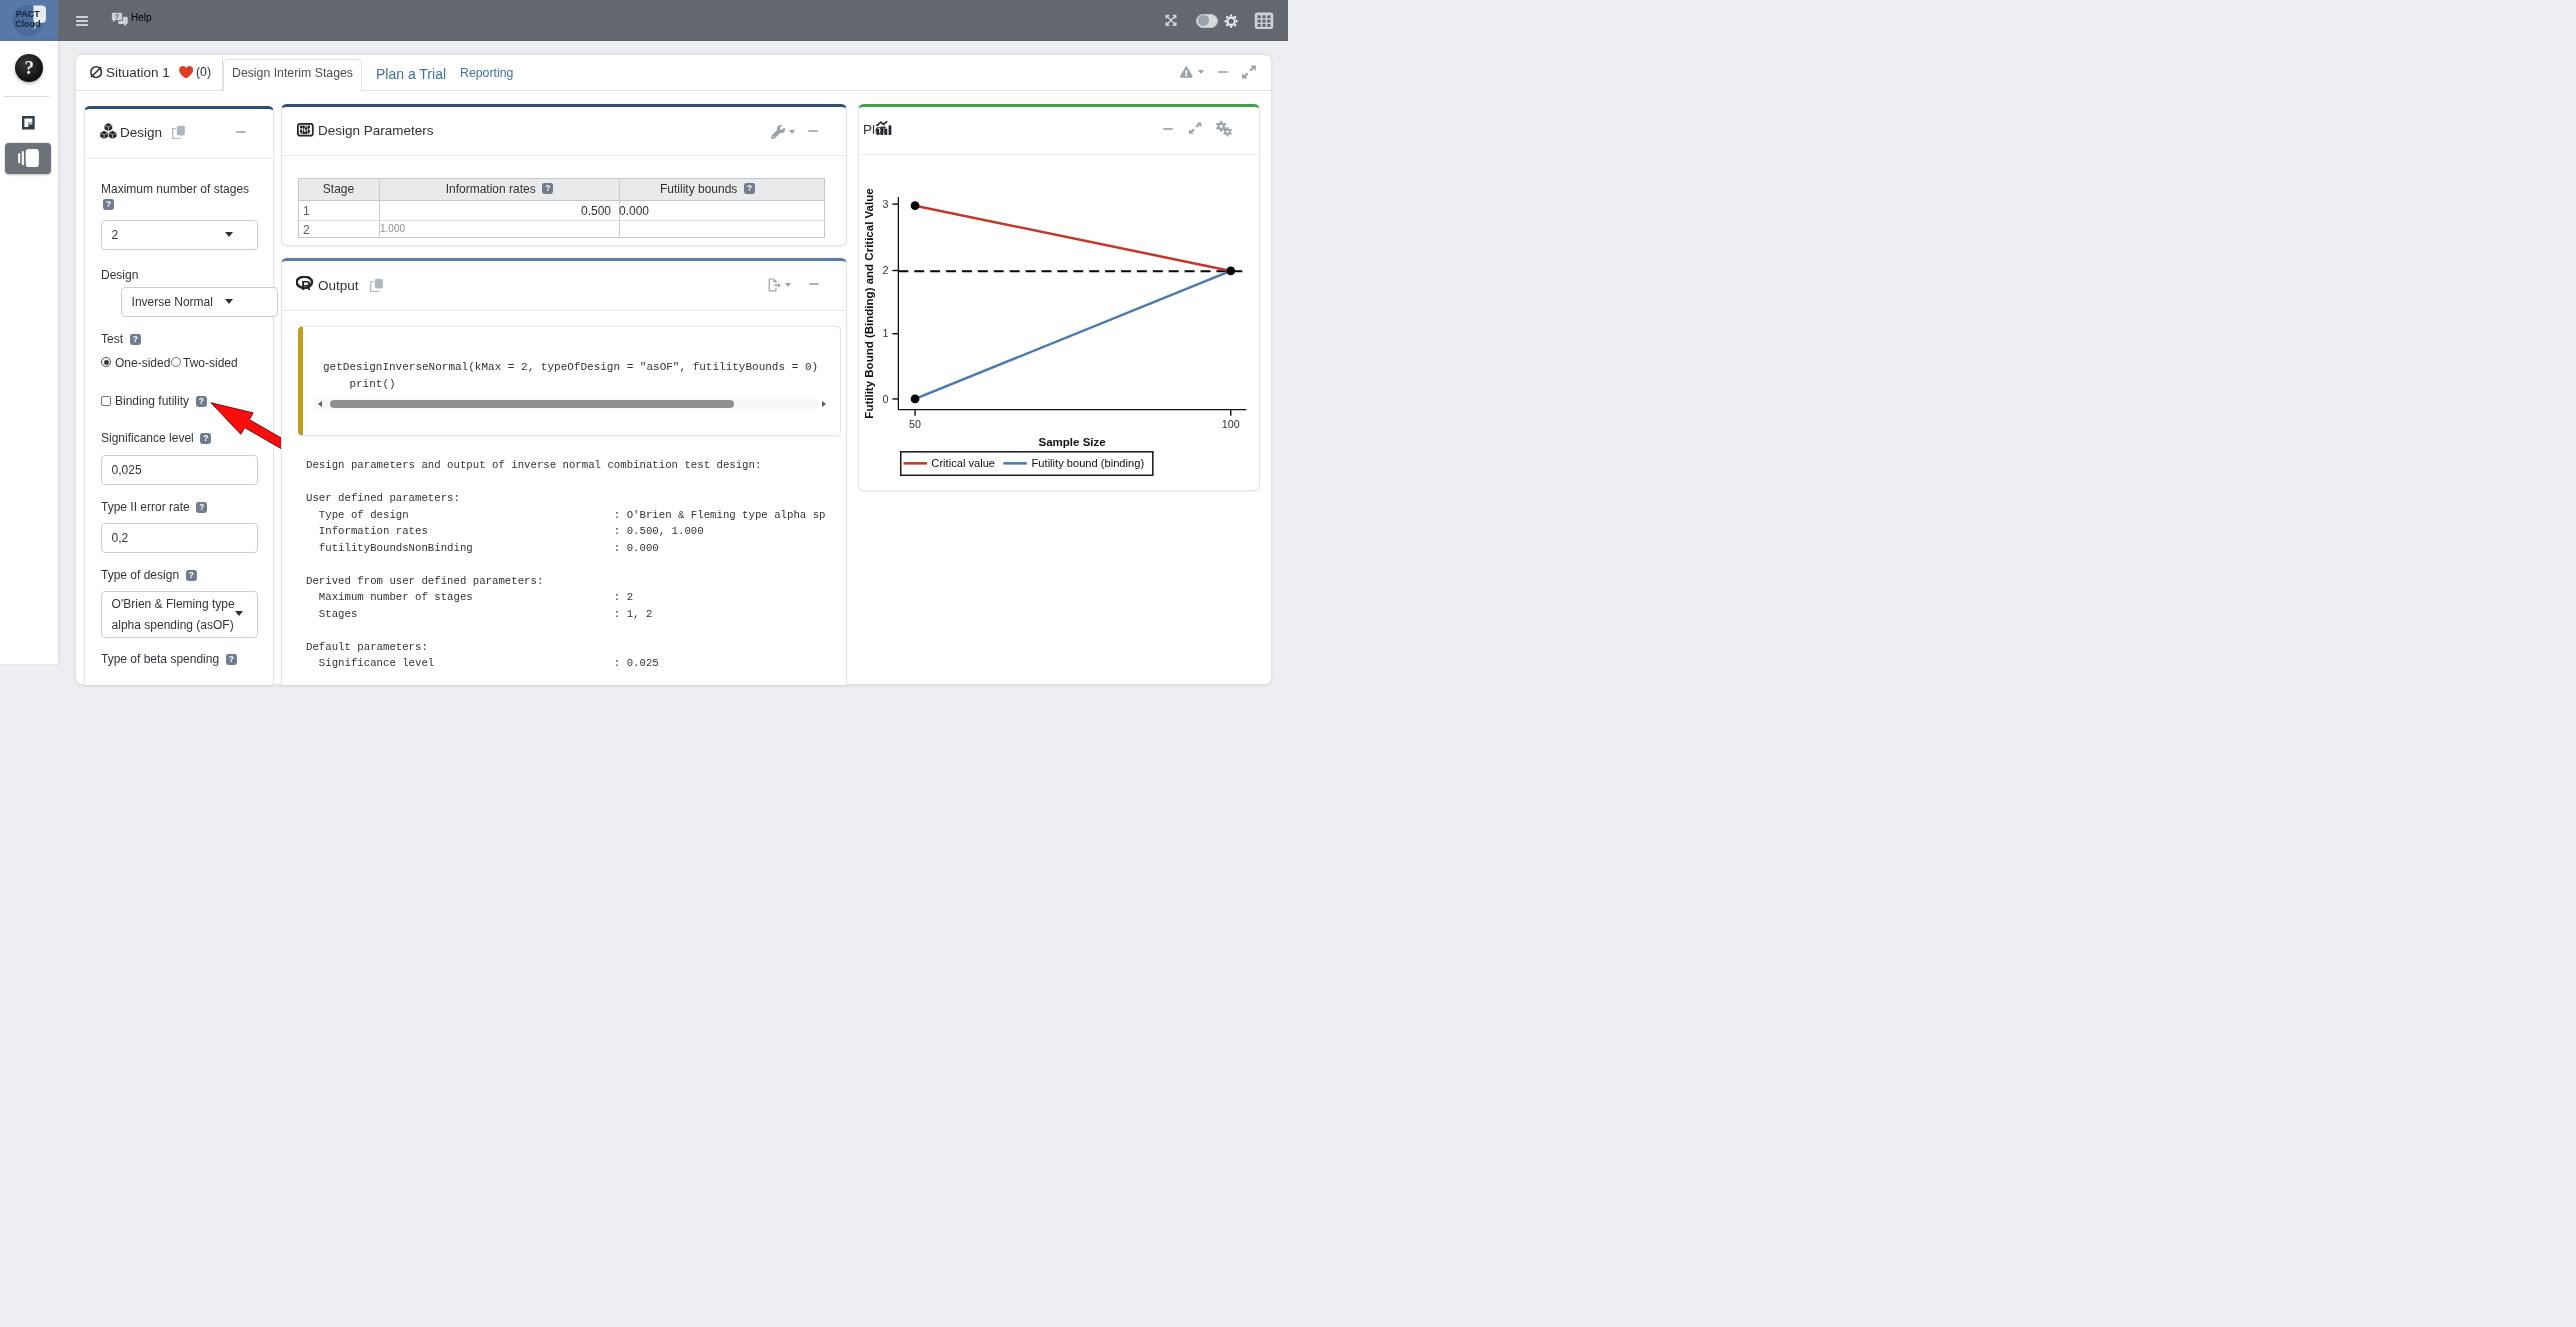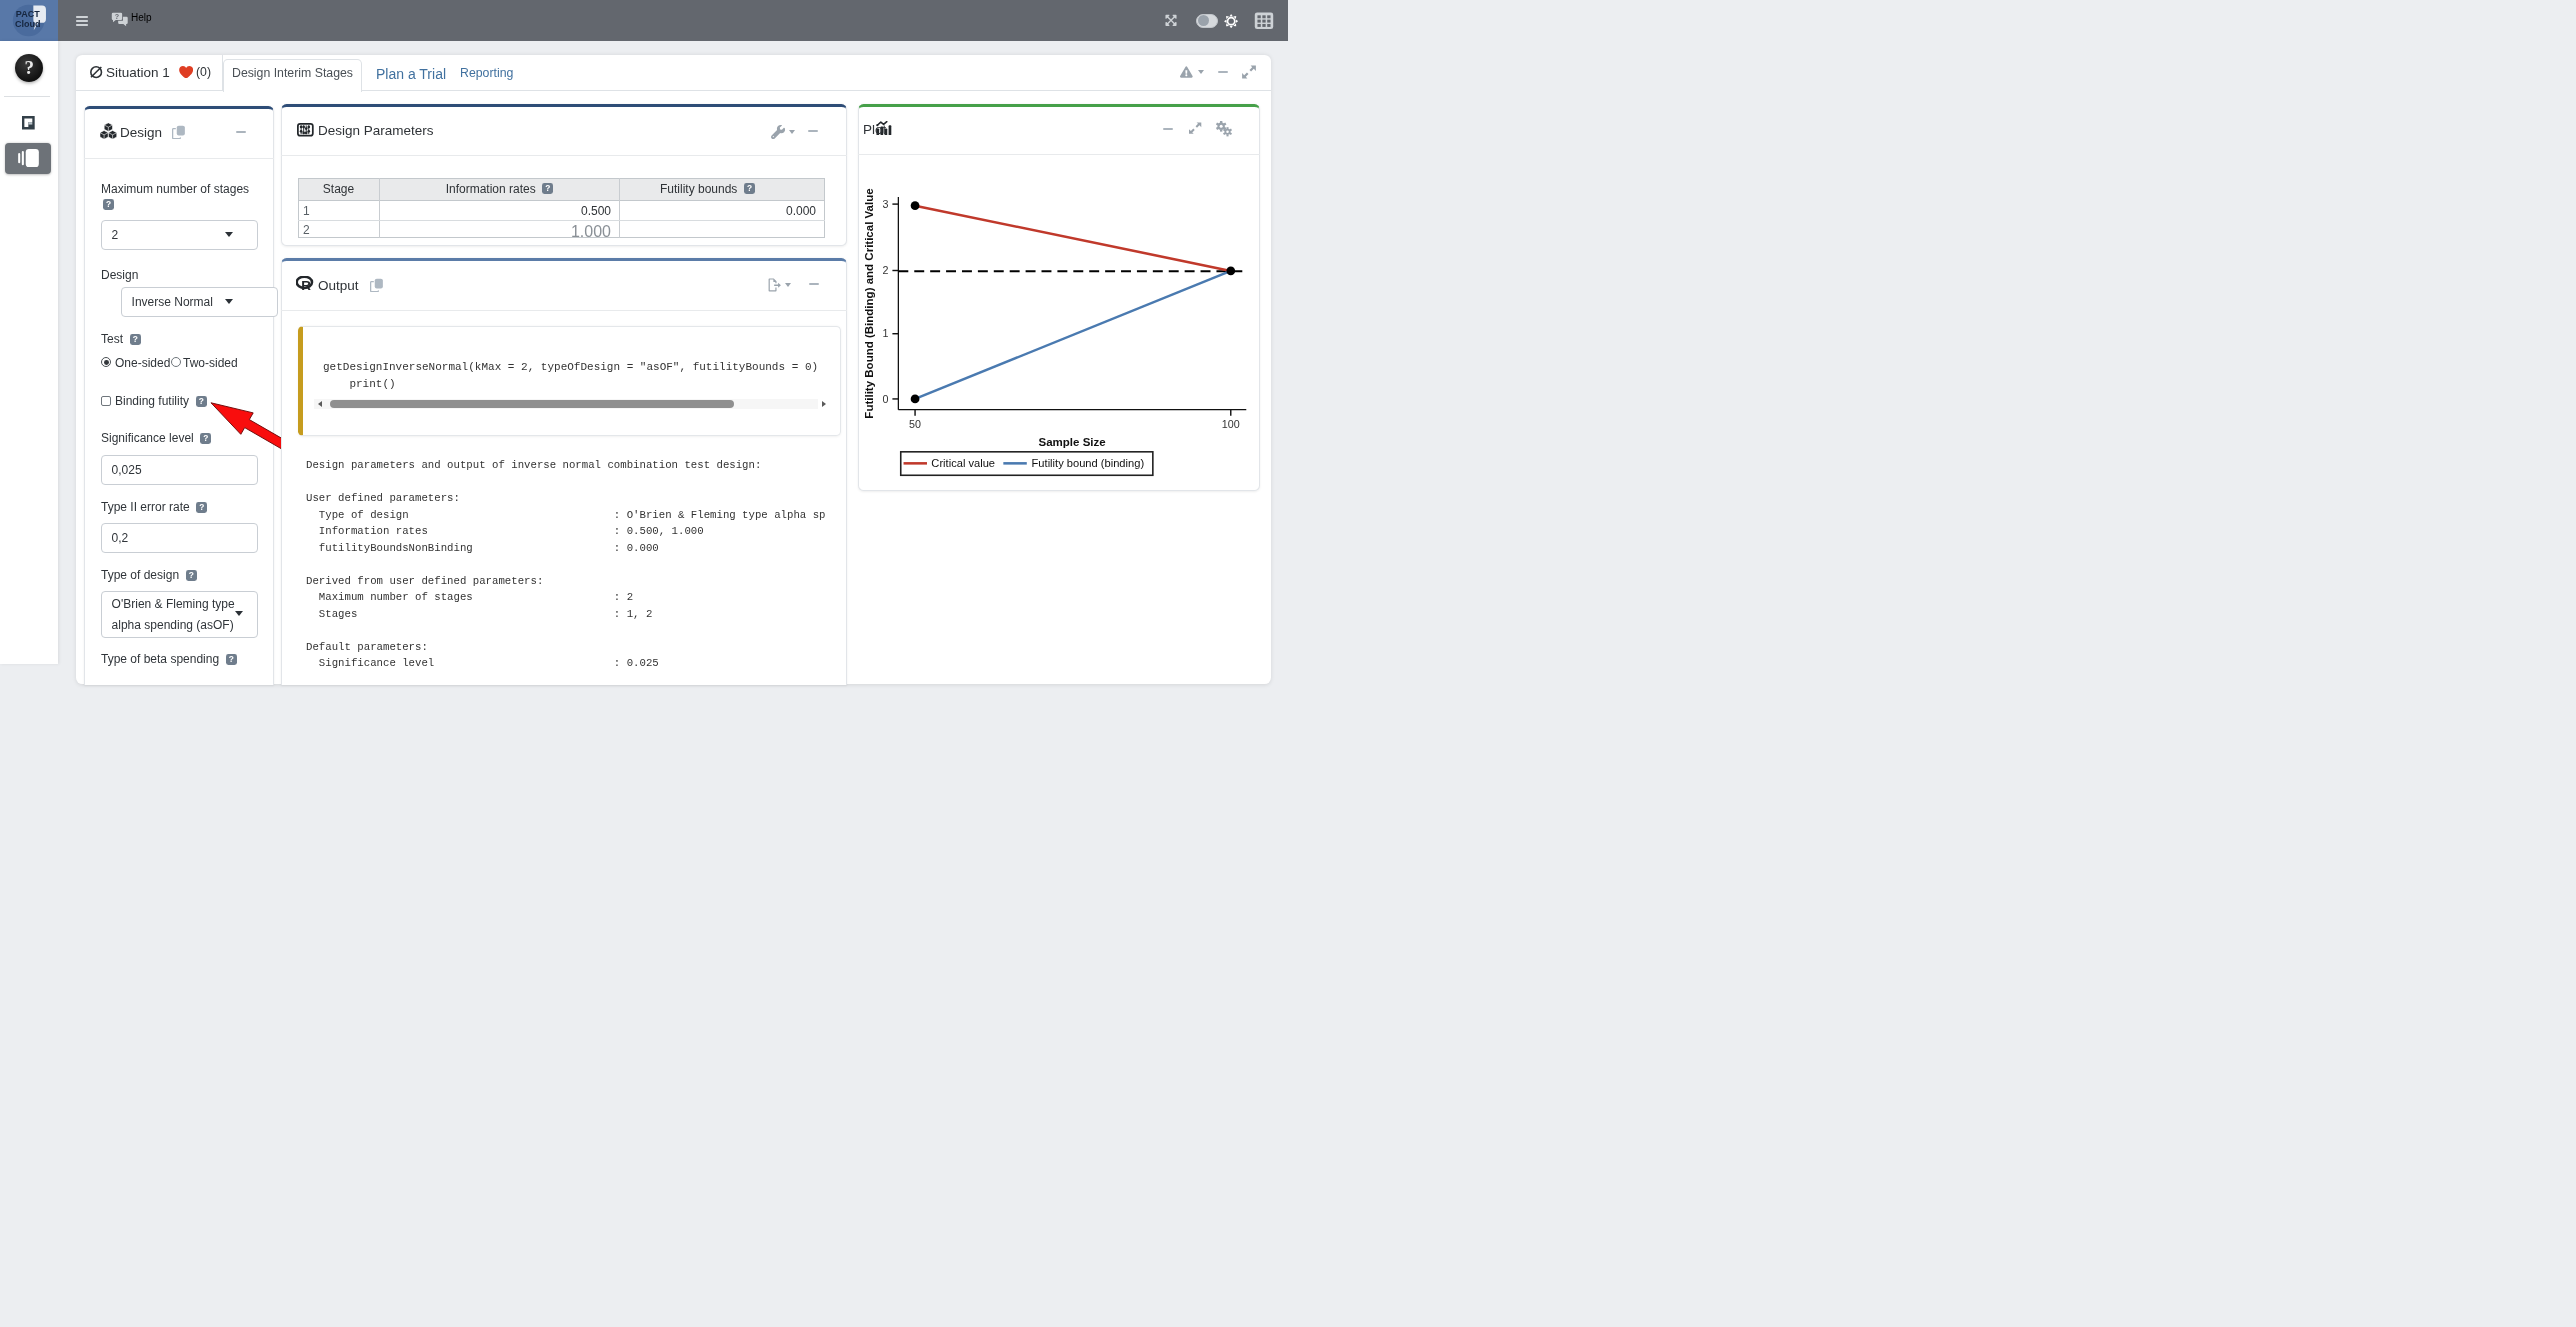--- a/index.html
+++ b/index.html
@@ -232,22 +232,22 @@
   <div class="abs" style="left:299px;top:179px;width:525px;height:21.5px;background:#e9eaeb;border-bottom:0.8px solid #c3c8cc;"></div>
   <div class="abs" style="left:379px;top:178px;width:0.8px;height:60px;background:#c9cdd1;"></div>
   <div class="abs" style="left:619px;top:178px;width:0.8px;height:60px;background:#c9cdd1;"></div>
   <div class="abs" style="left:298px;top:220px;width:527px;height:0.8px;background:#d8dcdf;"></div>
   <div class="abs" style="left:298px;top:182px;width:81px;text-align:center;font-size:12px;color:#2f3337;">Stage</div>
   <div class="abs" style="left:380px;top:182px;width:239px;text-align:center;font-size:12px;color:#2f3337;">Information rates&nbsp;&nbsp;<span class="qb" style="position:relative;top:-1.2px;">?</span></div>
   <div class="abs" style="left:619px;top:182px;width:177px;text-align:center;font-size:12px;color:#2f3337;">Futility bounds&nbsp;&nbsp;<span class="qb" style="position:relative;top:-1.2px;">?</span></div>
   <div class="abs" style="left:303px;top:204px;font-size:12px;color:#596066;">1</div>
   <div class="abs" style="left:303px;top:223px;font-size:12px;color:#596066;">2</div>
   <div class="abs" style="left:380px;top:204px;width:231px;text-align:right;font-size:12px;color:#2f3337;">0.500</div>
-  <div class="abs" style="left:380px;top:223px;width:231px;text-align:right;font-size:16px;color:#8a9096;">1.000</div>
-  <div class="abs" style="left:619px;top:204px;width:197px;text-align:right;font-size:12px;color:#2f3337;">0.000</div>
+  <div class="abs" style="left:380px;top:223px;width:231px;text-align:left;font-size:10px;color:#8a9096;">1.000</div>
+  <div class="abs" style="left:619px;top:204px;width:197px;text-align:left;font-size:12px;color:#2f3337;">0.000</div>
 </div>
 
 <div class="card" style="left:281px;top:258px;width:566px;height:427px;border-top-color:#5b7ca8;border-radius:5.6px 5.6px 0 0;border-bottom:none;"></div>
 <div id="outhead">
   <svg class="abs" style="left:296px;top:276px;" width="17.5" height="15" viewBox="0 0 22 19">
     <ellipse cx="10.5" cy="8" rx="9.7" ry="7.1" fill="none" stroke="#23272b" stroke-width="3.2"></ellipse>
     <text x="12.6" y="18" font-size="17px" font-weight="bold" fill="#23272b" font-family="'Liberation Sans',sans-serif" text-anchor="middle">R</text>
   </svg>
   <div class="abs ctitle" style="left:318px;top:278px;">Output</div>
   <svg class="abs" style="left:370px;top:278px;" width="13.5" height="14.3" viewBox="0 0 17 18">

